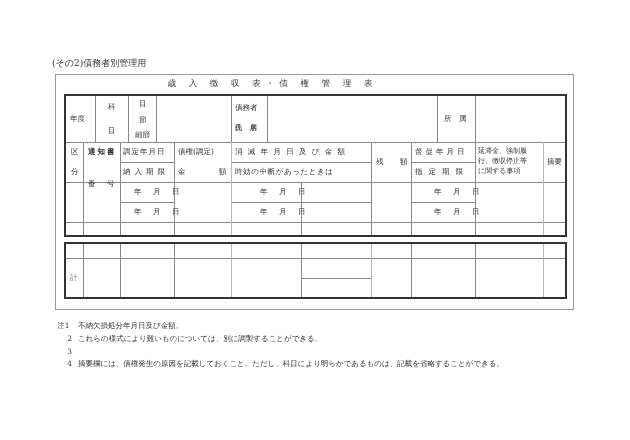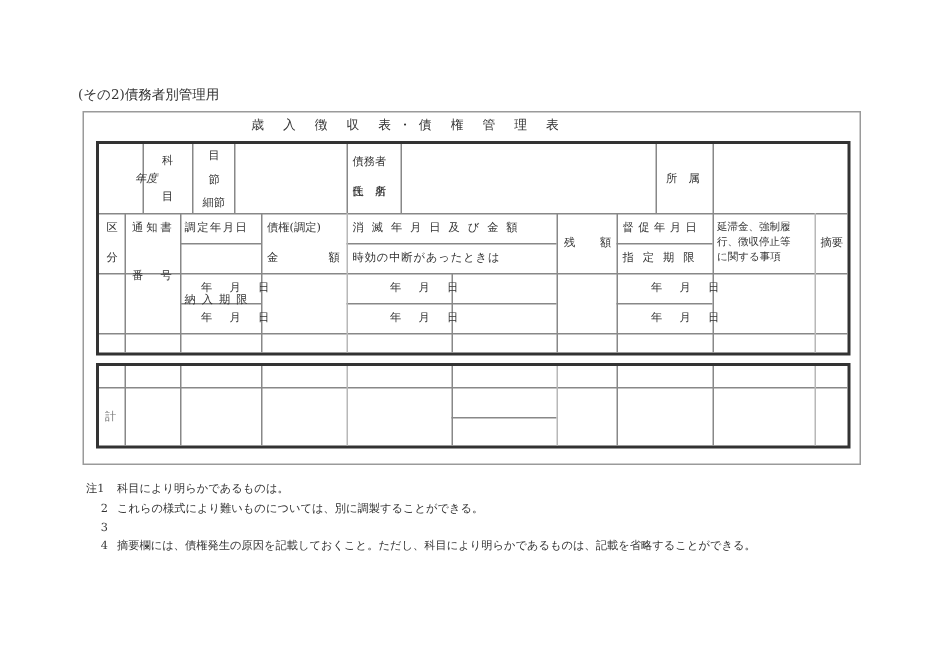--- a/index.html
+++ b/index.html
@@ -54,42 +54,42 @@
   <div class="vl" style="left:17px;top:46px;height:93px;"></div>
   <div class="vl" style="left:54px;top:46px;height:93px;"></div>
   <div class="vl" style="left:108px;top:46px;height:93px;"></div>
   <div class="vl light" style="left:165px;top:46px;height:93px;"></div>
   <div class="vl" style="left:235px;top:86px;height:53px;"></div>
   <div class="vl" style="left:305px;top:46px;height:93px;"></div>
   <div class="vl" style="left:345px;top:46px;height:93px;"></div>
   <div class="vl" style="left:409px;top:46px;height:93px;"></div>
   <div class="vl light" style="left:477px;top:46px;height:93px;"></div>
 
-  <div class="t" style="left:24px;top:19px;font-style:italic;">年度</div>
+  <div class="t" style="left:4px;top:19px;">年度</div>
   <div class="t" style="left:42px;top:7px;">科</div>
   <div class="t" style="left:42px;top:31px;">目</div>
   <div class="t" style="left:73px;top:4px;">目</div>
   <div class="t" style="left:73px;top:20px;">節</div>
   <div class="t" style="left:69px;top:35px;">細節</div>
   <div class="t" style="left:169px;top:8px;">債務者</div>
   <div class="t" style="left:169px;top:28px;">住　所</div>
   <div class="t" style="left:169px;top:28px;">氏　名</div>
   <div class="t" style="left:378px;top:19px;">所　属</div>
 
   <div class="abs" style="left:0;top:0;width:29px;height:46px;"></div>
   <div class="abs" style="left:91px;top:0;width:74px;height:46px;"></div>
   <div class="abs" style="left:202px;top:0;width:169px;height:46px;"></div>
   <div class="abs" style="left:410px;top:0;width:89px;height:46px;"></div>
 
   <div class="t" style="left:5px;top:52px;">区</div>
   <div class="t" style="left:5px;top:72px;">分</div>
-  <div class="t" style="left:22px;top:52px;letter-spacing:2px;">通知書</div>
+  <div class="t" style="left:22px;top:52px;letter-spacing:2px;font-weight:bold;">通知書</div>
   <div class="t" style="left:22px;top:72px;letter-spacing:2px;margin-top:12px;">番　号</div>
   <div class="t" style="left:57px;top:52px;letter-spacing:1px;">調定年月日</div>
-  <div class="t" style="left:57px;top:72px;letter-spacing:4px;margin-top:28px;">納入期限</div>
+  <div class="t" style="left:57px;top:72px;letter-spacing:4px;">納入期限</div>
   <div class="t" style="left:112px;top:52px;">債権(調定)</div>
   <div class="t" style="left:112px;top:72px;">金</div>
   <div class="t" style="left:153px;top:72px;">額</div>
   <div class="t" style="left:169px;top:52px;letter-spacing:5.3px;">消滅年月日及び金額</div>
   <div class="t" style="left:169px;top:72px;letter-spacing:0.6px;">時効の中断があったときは</div>
   <div class="t" style="left:310px;top:62px;">残</div>
   <div class="t" style="left:334px;top:62px;">額</div>
   <div class="t" style="left:349px;top:52px;letter-spacing:3px;">督促年月日</div>
   <div class="t" style="left:349px;top:72px;letter-spacing:6px;">指定期限</div>
   <div class="t" style="left:412px;top:52px;font-size:7px;text-align:center;">延滞金、強制履</div>
@@ -118,21 +118,21 @@
   <div class="vl" style="left:345px;top:0;height:53px;"></div>
   <div class="vl" style="left:409px;top:0;height:53px;"></div>
   <div class="vl light" style="left:477px;top:0;height:53px;"></div>
 
   <div class="t" style="left:4px;top:30px;color:#777;">計</div>
 </div>
 
 <div class="abs notes">
   <div class="note-row first">
     <span class="note-num">注1</span>
-    <span>科目により明らかであるものは。</span>
+    <span>不納欠損処分年月日及び金額。</span>
   </div>
   <div class="note-row">
     <span class="note-num">2</span>
     <span>これらの様式により難いものについては、別に調製することができる。</span>
   </div>
   <div class="note-row">
     <span class="note-num">3</span>
   </div>
   <div class="note-row">
     <span class="note-num">4</span>

